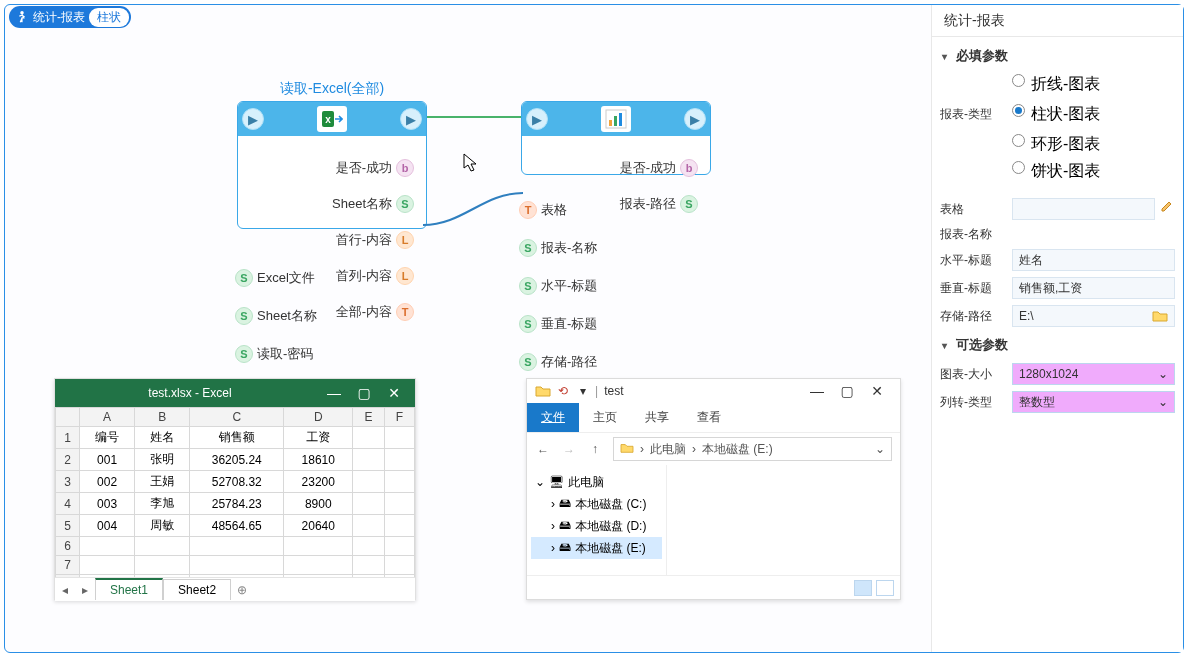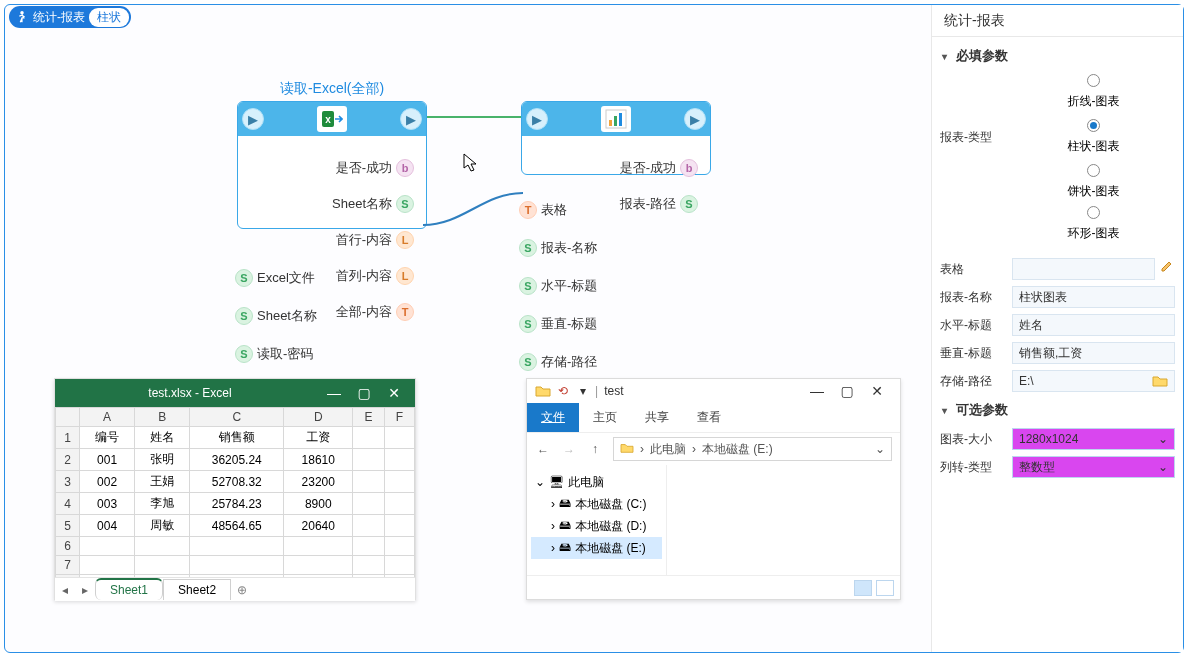--- a/index.html
+++ b/index.html
@@ -44,21 +44,21 @@
 .excel-titlebar .tctr { flex:1; text-align:center;}
 .wbtn { width:30px; text-align:center; font-size:14px;}
 .excel-grid { position:relative; overflow:auto; height:170px;}
 table.xl { border-collapse:collapse; font-size:12px; width:100%; }
 table.xl th, table.xl td { border:1px solid #d8d8d8; padding:2px 6px; height:17px; text-align:center; background:#fff;}
 table.xl th { background:#f3f3f3; font-weight:normal; color:#444;}
 table.xl th.rowhdr { background:#f3f3f3; width:24px;}
 .excel-footerbar { height:24px; display:flex; align-items:center; background:#fff; border-top:1px solid #e4e4e4; font-size:12px;}
 .sheet-nav { width:20px; text-align:center; color:#666;}
 .sheet-tab { padding:3px 14px; border:1px solid #d0d0d0; border-bottom:none; margin-top:-1px;}
-.sheet-tab.active { border-top:2px solid #217346; color:#217346; background:#fff;border-radius:6px;}
+.sheet-tab.active { border-top:2px solid #217346; color:#217346; background:#fff;}
 .sheet-add { width:22px; text-align:center; color:#888;}
 
 
 .exp-win { position:absolute; left:521px; top:373px; width:375px; height:222px; border:1px solid #dcdcdc; background:#fff; box-shadow:0 2px 4px rgba(0,0,0,0.12);}
 .exp-title { height:24px; display:flex; align-items:center; padding:0 8px; font-size:12px; color:#333;}
 .exp-title .tico { width:16px; height:16px; margin-right:4px; display:inline-flex; align-items:center; justify-content:center;}
 .exp-title .spacer { flex:1; }
 .exp-tabs { height:30px; display:flex; align-items:stretch; font-size:12px; border-bottom:1px solid #eee;}
 .exp-tab { padding:6px 14px 0 14px; color:#404040;}
 .exp-tab.file { background:#1979ca; color:#fff;text-decoration:underline;}
@@ -77,22 +77,22 @@
 
 .right-panel { position:absolute; right:0; top:0; width:252px; height:100%; background:#fff; border-left:1px solid #e8e8e8;}
 .rp-title { height:32px; border-bottom:1px solid #e8e8e8; display:flex; align-items:center; padding:0 12px; font-size:14px; color:#333; font-weight:500;}
 .rp-section { padding:4px 8px; }
 .rp-sec-header { display:flex; align-items:center; font-size:13px; font-weight:bold; color:#333; padding:6px 2px;}
 .rp-sec-header .tri { width:14px; font-size:10px; color:#555;}
 .rp-row { display:flex; align-items:center; font-size:12px; padding:3px 0; }
 .rp-row .rlabel { width:72px; text-align:left; color:#333; padding-right:20px;}
 .rp-row .rfield { flex:1; }
 .rp-input { height:22px; border:1px solid #d9e5f0; background:#f4f8fc; padding:0 6px; font-size:12px; display:flex; align-items:center; justify-content:space-between; color:#333;}
-.rp-select { height:22px; border:1px solid #bcd6ee; background:#d946ef; padding:0 6px; font-size:12px; display:flex; align-items:center; justify-content:space-between; color:#333;}
-.radio-item { display:flex; align-items:center; gap:6px; font-size:12px; padding:3px 0 3px 72px;flex-direction:column;}
+.rp-select { height:22px; border:1px solid #bcd6ee; background:#f0abfc; padding:0 6px; font-size:12px; display:flex; align-items:center; justify-content:space-between; color:#333;}
+.radio-item { display:flex; gap:6px; font-size:16px; padding:3px 0 3px 72px;}
 .radio { width:13px; height:13px; border:1px solid #888; border-radius:50%; display:inline-flex; align-items:center; justify-content:center;}
 .radio.checked::after { content:""; width:7px; height:7px; background:#1979ca; border-radius:50%;}
 .edit-ico { width:16px; height:16px; display:inline-flex; align-items:center; justify-content:center;}
 .folder-ico { width:16px; height:14px; display:inline-block;}
 </style>
 </head>
 <body>
 
 <div class="outer-frame">
 
@@ -409,49 +409,44 @@
         <div class="rlabel">报表-类型</div>
         <div class="rfield">
             <div class="radio-item" style="padding-left:0;">
               <span class="radio checked"></span>
               <span>柱状-图表</span>
             </div>
           </div>
       </div>
       <div class="radio-item">
           <span class="radio"></span>
-          <span>饼状-图表</span>
+          <span>环形-图表</span>
         </div>
       <div class="radio-item">
           <span class="radio"></span>
-          <span>环形-图表</span>
+          <span>饼状-图表</span>
         </div>
 
       <div style="height:10px;"></div>
 
       <div class="rp-row">
         <div class="rlabel">表格</div>
         <div class="rfield" style="display:flex; gap:4px;">
           <div class="rp-input" style="flex:1;">
               <span></span>
             </div>
           <span class="edit-ico">
               <svg width="14" height="14" viewBox="0 0 14 14">
                 <path d="M2 10 L9 3 L11 5 L4 12 L2 12 Z" fill="#f6c36b" stroke="#c8871d"></path>
               </svg>
             </span>
         </div>
       </div>
       <div class="rp-row">
         <div class="rlabel">报表-名称</div>
-        <div class="rfield">
-            <div class="rp-input">
-              <span>柱状图表</span>
-            </div>
-          </div>
       </div>
       <div class="rp-row">
         <div class="rlabel">水平-标题</div>
         <div class="rfield">
             <div class="rp-input">
               <span>姓名</span>
             </div>
           </div>
       </div>
       <div class="rp-row">

